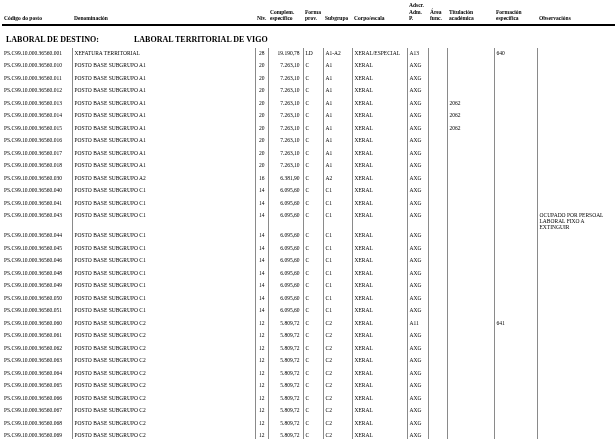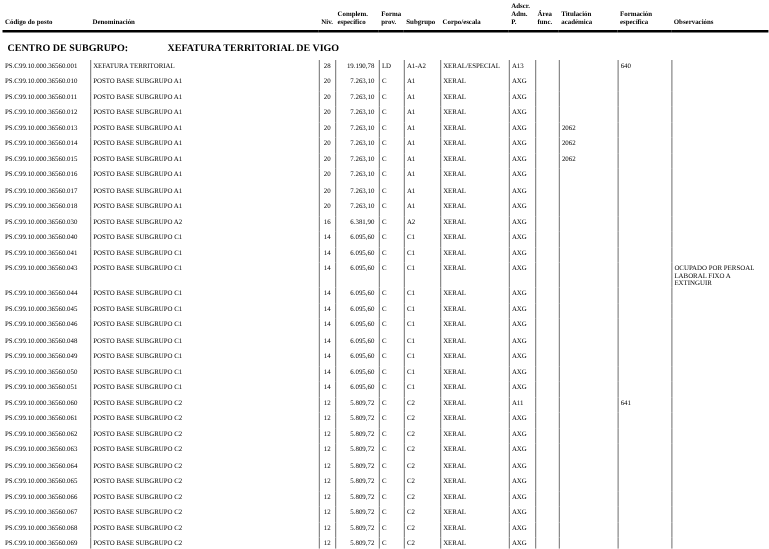--- a/index.html
+++ b/index.html
@@ -97,21 +97,21 @@
             <span class="hl">específica</span>
           </th>
         <th>
             <span class="hl">Observacións</span>
           </th>
       </tr>
     </thead>
     <tbody>
       <tr class="centro">
         <td colspan="12">
-          <span class="centro-label">CENTRO DE SUBGRUPO:</span><span class="centro-value">XEFATURA TERRITORIAL DE VIGO</span>
+          <span class="centro-label">LABORAL DE DESTINO:</span><span class="centro-value">LABORAL TERRITORIAL DE VIGO</span>
         </td>
       </tr>
     </tbody>
     <tbody class="data">
         <tr>
           <td>PS.C99.10.000.36560.001</td>
           <td>XEFATURA TERRITORIAL</td>
           <td class="num">28</td>
           <td class="num">19.190,78</td>
           <td>LD</td>

